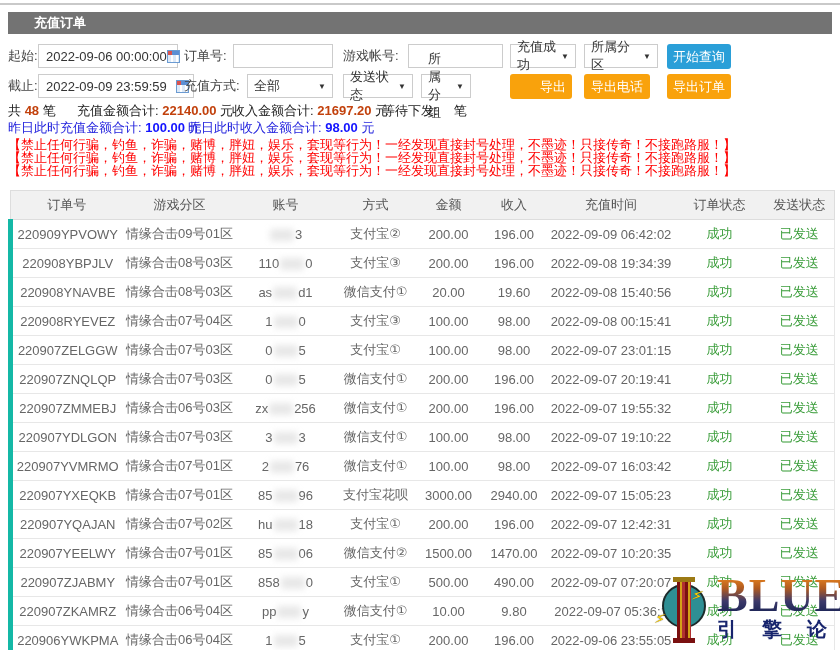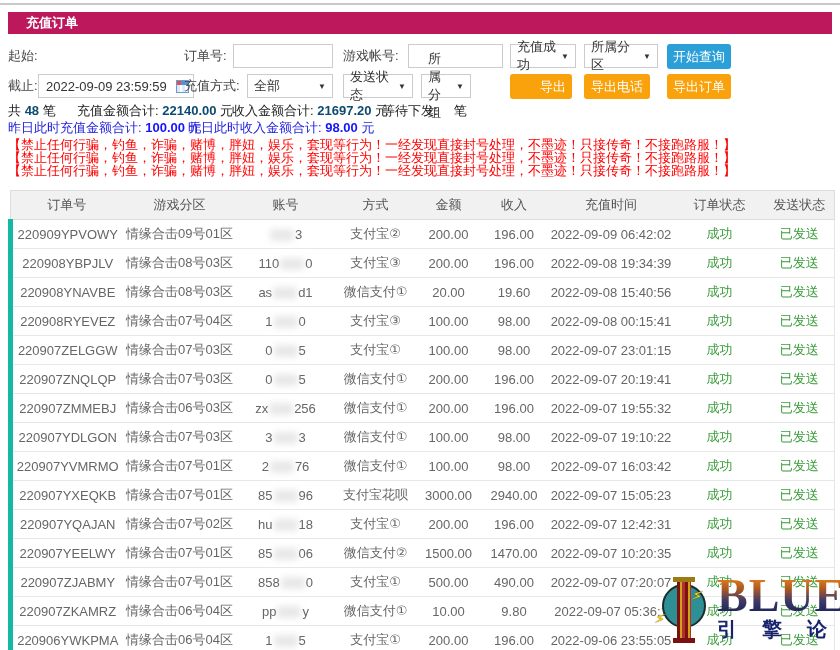--- a/index.html
+++ b/index.html
@@ -3,43 +3,43 @@
 <meta charset="utf-8">
 <style>
   * { margin:0; padding:0; box-sizing:border-box; }
   html,body { width:840px; height:650px; background:#fff; overflow:hidden;
     font-family:"Liberation Sans","DejaVu Sans",sans-serif; }
   .page { position:relative; width:840px; height:650px; }
 
   .top-line { position:absolute; top:3px; left:0; width:840px; height:2px; background:#c9c9c9; }
 
   .panel-header { position:absolute; top:12px; left:8px; width:824px; height:22px;
-    background:#be185d; color:#fff; font-size:13px; font-weight:bold;
-    line-height:22px; padding-left:18px; }
+    background:#737373; color:#fff; font-size:13px; font-weight:bold;
+    line-height:22px; padding-left:26px; }
 
   .lbl { position:absolute; font-size:13px; color:#444; line-height:24px; white-space:nowrap; }
   .inp, .sel, .date-inp { position:absolute; height:24px; border:1px solid #ccc; background:#fff;
     font-size:13px; color:#333; }
   .inp { padding:0 4px; font-family:inherit; }
   .date-inp { display:flex; align-items:center; padding:0 4px 0 7px; }
   .date-inp .dval { flex:1; white-space:nowrap; }
   .cal-icon { width:13px; height:13px; border:1px solid #6b9bd2; position:relative; flex:0 0 13px;
     background:repeating-linear-gradient(90deg,#dce9f8 0 3px,#fff 3px 5px); }
   .cal-icon::before { content:''; position:absolute; top:0; left:0; right:0; height:4px;
     background:linear-gradient(90deg,#d9534f 0 4px,#5b8fd4 4px 100%); }
   .sel { display:flex; align-items:center; justify-content:space-between; padding:0 6px; cursor:default; }
   .sel .arrow { font-size:8px; color:#333; margin-left:4px; }
 
   .btn { position:absolute; height:25px; border:none; border-radius:3px; color:#fff;
     font-size:13px; font-family:inherit; text-align:center; line-height:25px; cursor:pointer; }
   .btn-blue { background:#2a9fd8; }
   .btn-orange { background:#f9a20c; }
 
   .stats { position:absolute; font-size:13px; color:#222; white-space:nowrap; }
-  .stats b { color:#0c4a6e; }
+  .stats b { color:#c2410c; }
   .stats-blue, .stats-blue b { color:#2323dd; }
   .stats-blue b { color:#1414ff; }
   .gap-sm { display:inline-block; width:16px; }
 
   .warning { position:absolute; left:8px; font-size:13px; line-height:13px; color:#f00; white-space:nowrap; }
 
   table.orders { position:absolute; top:190px; left:8px; width:824px; border-collapse:collapse;
     table-layout:fixed; font-size:13px; color:#666; }
   table.orders th { height:29px; background:#f1f1f1; font-weight:normal; color:#555;
     border:1px solid #ddd; border-left:none; border-right:none; }
@@ -77,20 +77,24 @@
 <body>
 
 <div class="page">
   <div class="top-line"></div>
 
   <div class="panel-header">
     <span>充值订单</span>
   </div>
 
   <span class="lbl" style="left:8px;top:44px;">起始:</span>
+  <div class="date-inp" style="left:38px;top:44px;width:140px;">
+    <span class="dval">2022-09-06 00:00:00</span>
+    <span class="cal-icon"></span>
+  </div>
   <span class="lbl" style="left:184px;top:44px;">订单号:</span>
   <input class="inp" style="left: 233px; top: 44px; width: 100px;" value="">
   <span class="lbl" style="left:343px;top:44px;">游戏帐号:</span>
   <input class="inp" style="left: 408px; top: 44px; width: 95px;" value="">
   <div class="sel" style="left:510px;top:44px;width:66px;">
     <span>充值成功</span>
     <span class="arrow">▼</span>
   </div>
   <div class="sel" style="left:584px;top:44px;width:74px;">
     <span>所属分区</span>

